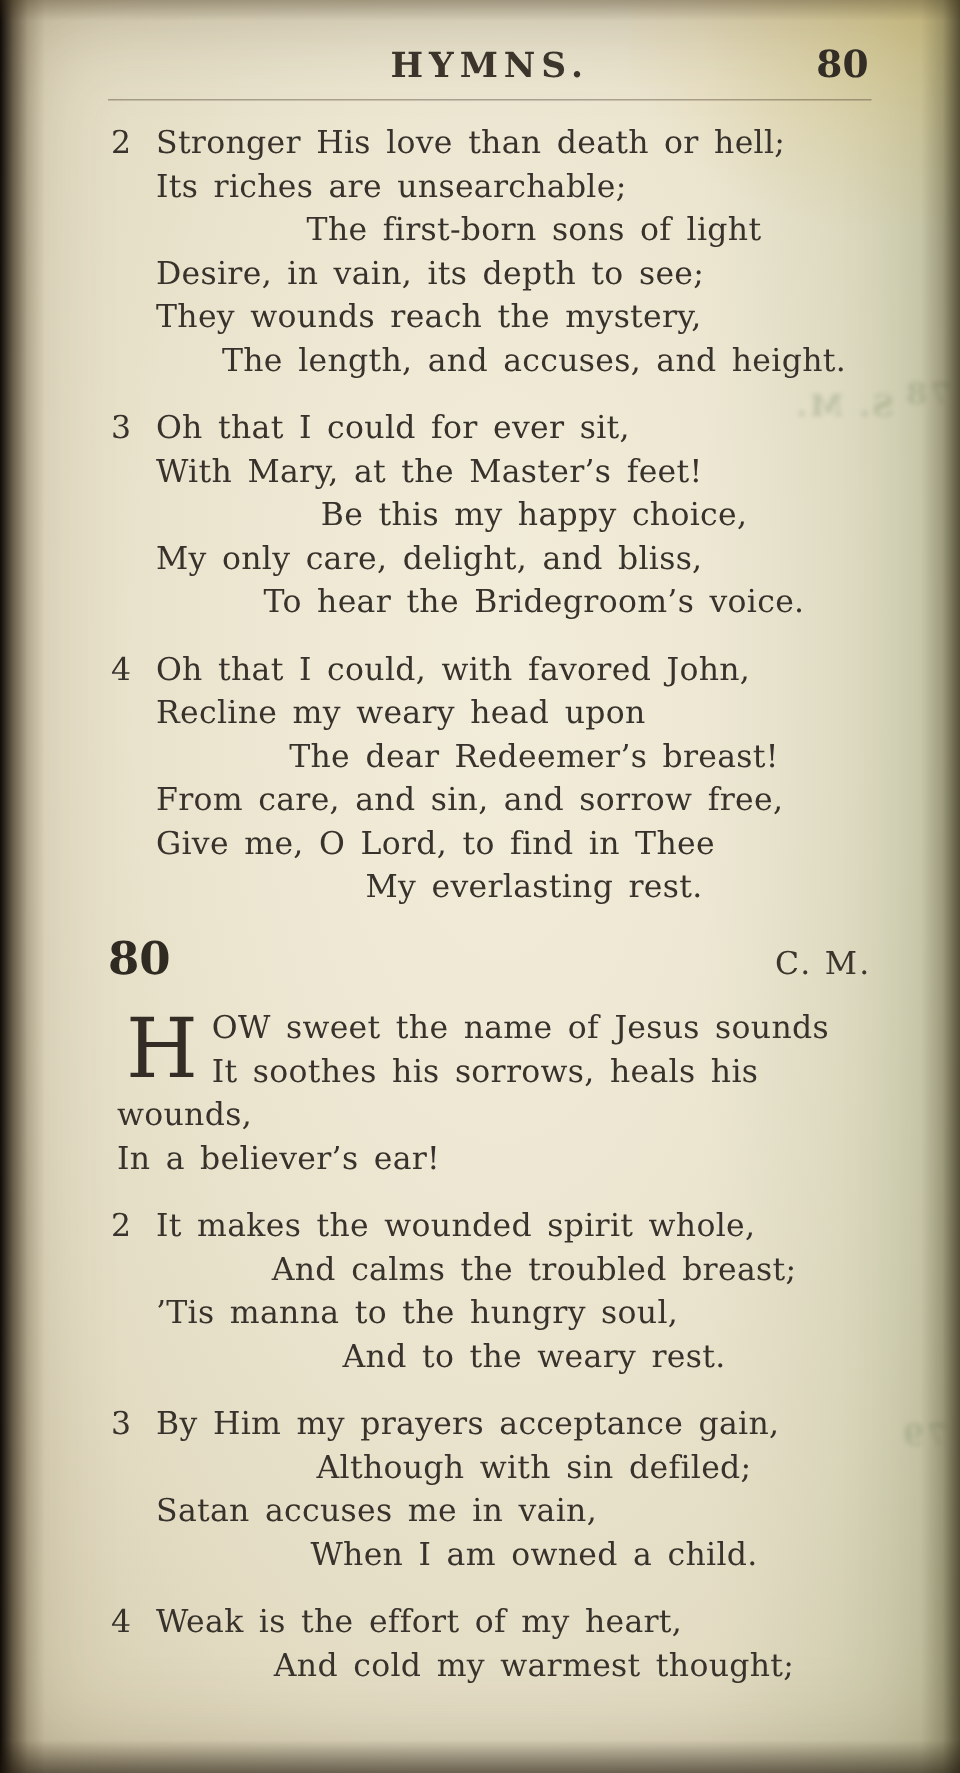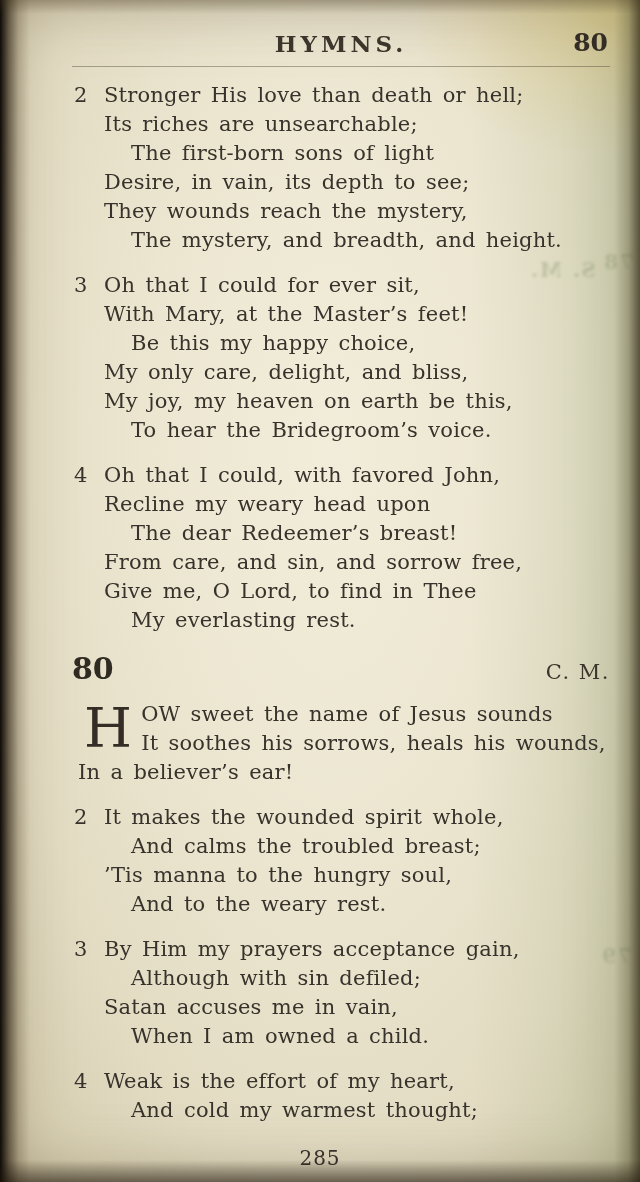--- a/index.html
+++ b/index.html
@@ -53,21 +53,21 @@
     color:#6f8159;
     opacity:0.30;
     filter:blur(1.6px);
     font-size:20px;
     font-weight:bold;
     letter-spacing:2px;
   }
   
   .content{
     position:relative;
-    padding:26px 30px 0 72px;
+    padding:26px 59px 0 72px;
   }
   .running-header{
     position:relative;
     height:40px;
     margin-bottom:14px;
     border-bottom:1px solid rgba(70,58,42,0.40);
   }
   .running-title{
     position:absolute;left:0;right:0;top:4px;
     text-align:center;
@@ -87,21 +87,21 @@
     padding-left:32px;
     margin:0 0 16px 0;
     font-size:21px;
     line-height:29px;
     word-spacing:0.16em;
     letter-spacing:0.2px;
   }
   .verse-num{
     position:absolute;left:2px;top:0;
   }
-  .line.indent-1{margin-left:27px;}
+  .line.indent-1{margin-left:27px;text-align:center;}
   .verse.has-dropcap{padding-left:6px;}
   .dropcap{
     float:left;
     font-size:55px;
     line-height:52px;
     height:54px;
     margin:2px 9px 0 6px;
     color:#332d25;
   }
   .hymn-heading{
@@ -150,29 +150,28 @@
     </div>
 
     <div id="continued-verses">
         <div class="verse">
           <span class="verse-num">2</span>
           <div class="line indent-0">Stronger His love than death or hell;</div>
           <div class="line indent-0">Its riches are unsearchable;</div>
           <div class="line indent-1">The first-born sons of light</div>
           <div class="line indent-0">Desire, in vain, its depth to see;</div>
           <div class="line indent-0">They wounds reach the mystery,</div>
-          <div class="line indent-1">The mystery, and breadth, and height.</div>
+          <div class="line indent-1">The length, and accuses, and height.</div>
         </div>
         <div class="verse">
           <span class="verse-num">3</span>
           <div class="line indent-0">Oh that I could for ever sit,</div>
           <div class="line indent-0">With Mary, at the Master’s feet!</div>
           <div class="line indent-1">Be this my happy choice,</div>
           <div class="line indent-0">My only care, delight, and bliss,</div>
-          <div class="line indent-0">My joy, my heaven on earth be this,</div>
           <div class="line indent-1">To hear the Bridegroom’s voice.</div>
         </div>
         <div class="verse">
           <span class="verse-num">4</span>
           <div class="line indent-0">Oh that I could, with favored John,</div>
           <div class="line indent-0">Recline my weary head upon</div>
           <div class="line indent-1">The dear Redeemer’s breast!</div>
           <div class="line indent-0">From care, and sin, and sorrow free,</div>
           <div class="line indent-0">Give me, O Lord, to find in Thee</div>
           <div class="line indent-1">My everlasting rest.</div>
@@ -207,20 +206,19 @@
         </div>
         <div class="verse">
           <span class="verse-num">4</span>
           <div class="line indent-0">Weak is the effort of my heart,</div>
           <div class="line indent-1">And cold my warmest thought;</div>
         </div>
       </div>
 
   </div>
 
-  <div class="page-footer">285</div>
 
   <div class="edge-left"></div>
   <div class="edge-right"></div>
   <div class="edge-bottom"></div>
   <div class="edge-top"></div>
 
 </div>
 
 </body></html>

